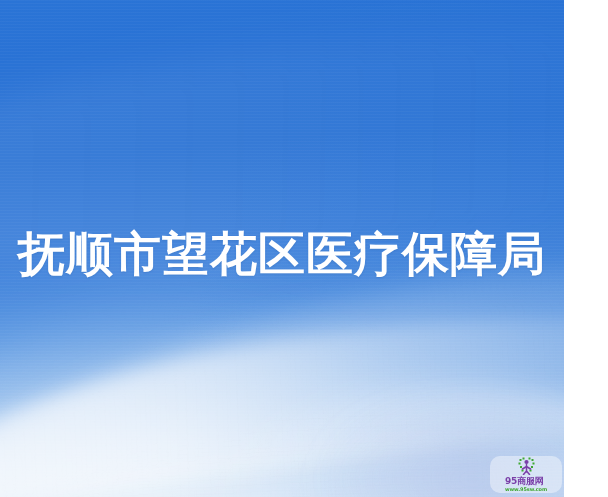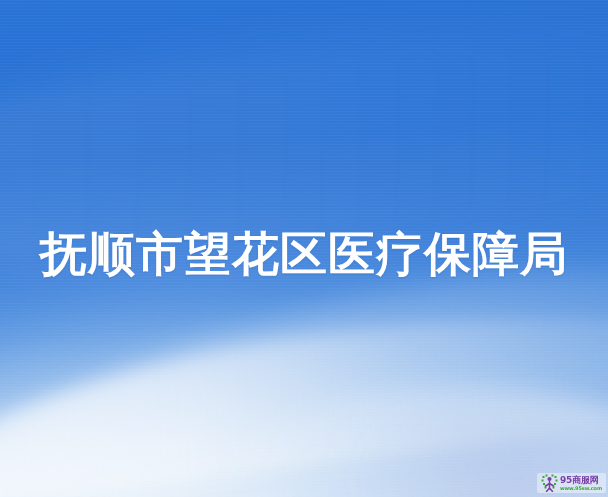--- a/index.html
+++ b/index.html
@@ -6,21 +6,21 @@
     margin: 0;
     padding: 0;
     background: #ffffff;
   }
   body {
     font-family: "DejaVu Sans", sans-serif;
   }
 
   .banner {
     position: relative;
-    width: 608px;
+    width: 564px;
     height: 497px;
     overflow: hidden;
     
     background:
       linear-gradient(
         175deg,
         #2a74d6 0%,
         #2972d5 12%,
         #2b73d4 30%,
         #3d80da 48%,
@@ -216,23 +216,24 @@
   }
 
   
   .watermark {
     position: absolute;
     right: 2px;
     bottom: 4px;
     display: flex;
     align-items: center;
     gap: 2px;
-    padding: 1px 4px;
+    padding: 1px 15px;
     background: rgba(255,255,255,0.42);
-    border-radius: 2px;
+    border-radius: 10px;
+    flex-direction: column;
   }
   .wm-logo {
     width: 17px;
     height: 18px;
     flex: 0 0 auto;
     display: block;
   }
   .wm-text {
     display: flex;
     flex-direction: column;

